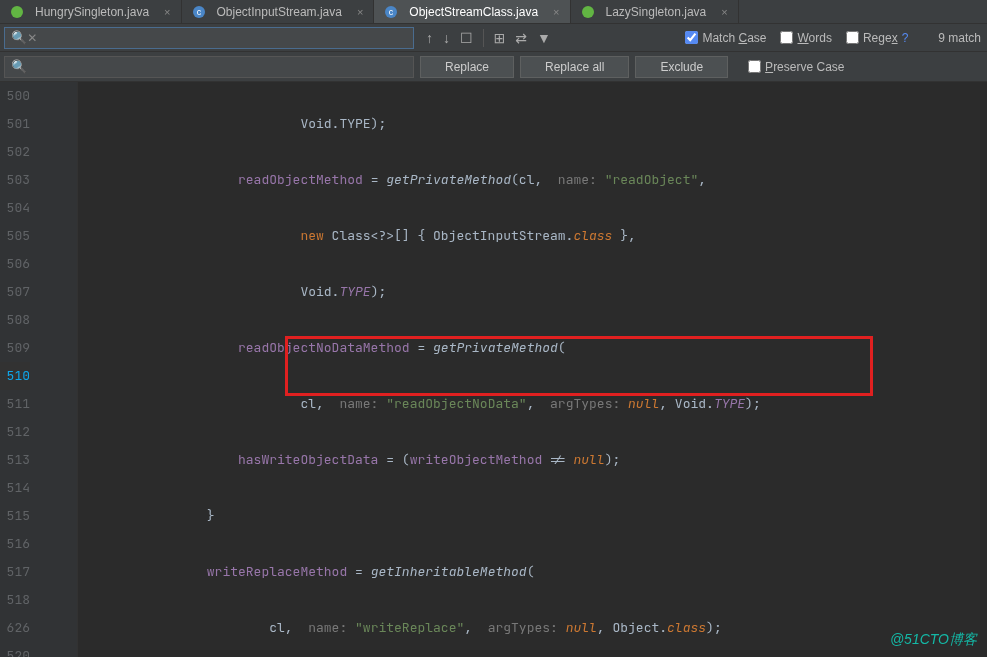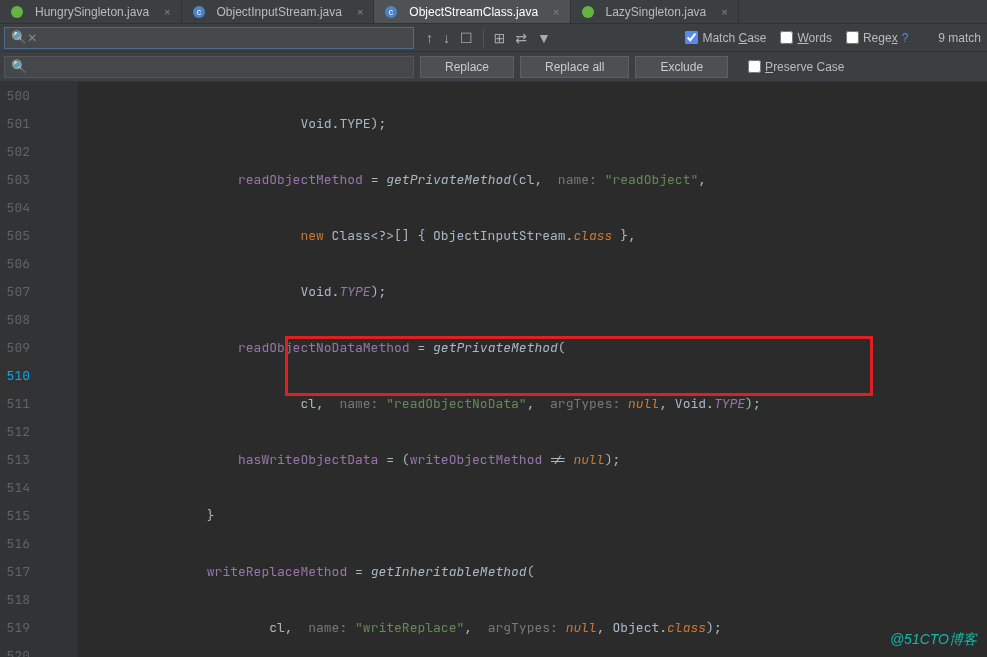--- a/index.html
+++ b/index.html
@@ -233,21 +233,21 @@
       <div class="ln">509</div>
       <div class="ln" style="background:#323232;color:#0ea5e9">510</div>
       <div class="ln">511</div>
     <div class="ln">512</div>
       <div class="ln">513</div>
       <div class="ln">514</div>
       <div class="ln">515</div>
     <div class="ln">516</div>
       <div class="ln">517</div>
       <div class="ln">518</div>
-      <div class="ln">519</div>
+      <div class="ln">626</div>
     <div class="ln">520</div>
   </div>
   <div class="foldcol"></div>
   <div class="code">
 <div class="cl">                            <span>Void.TYPE);</span></div>
 <div class="cl">                    <span class="fld">readObjectMethod</span><span> = </span><span class="mth-s">getPrivateMethod</span><span>(cl,  </span><span class="hint">name: </span><span class="str">"readObject"</span><span>,</span></div>
 <div class="cl">                            <span class="kw">new</span><span> Class&lt;?&gt;[] { ObjectInputStream.</span><span class="kw-i">class</span><span> },</span></div>
 <div class="cl">                            <span>Void.</span><span class="fld" style="font-style:italic">TYPE</span><span>);</span></div>
 <div class="cl">                    <span class="fld">readObjectNoDataMethod</span><span> = </span><span class="mth-s">getPrivateMethod</span><span>(</span></div>
 <div class="cl">                            <span>cl,  </span><span class="hint">name: </span><span class="str">"readObjectNoData"</span><span>,  </span><span class="hint">argTypes: </span><span class="kw-i">null</span><span>, Void.</span><span class="fld" style="font-style:italic">TYPE</span><span>);</span></div>

